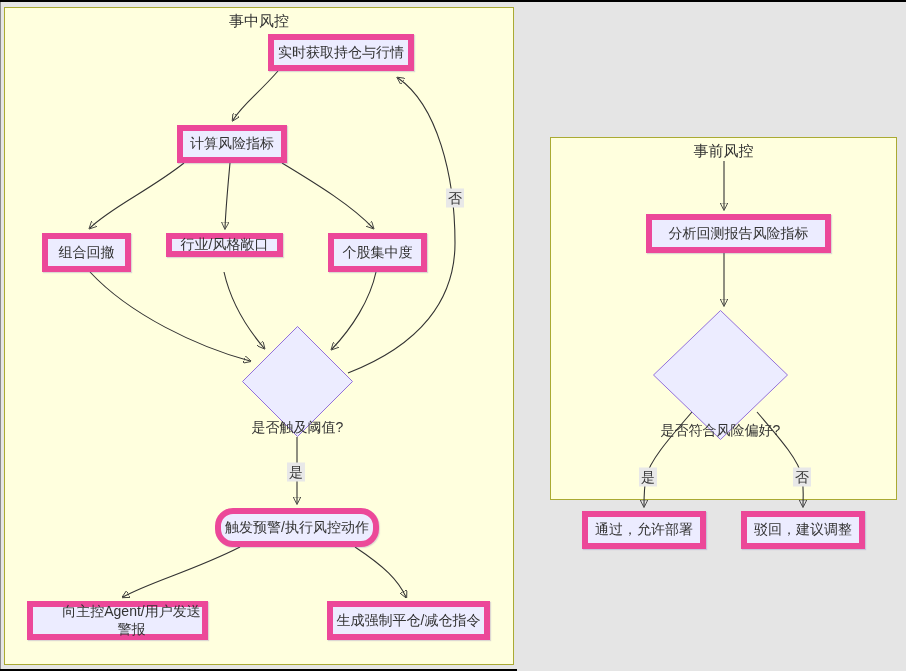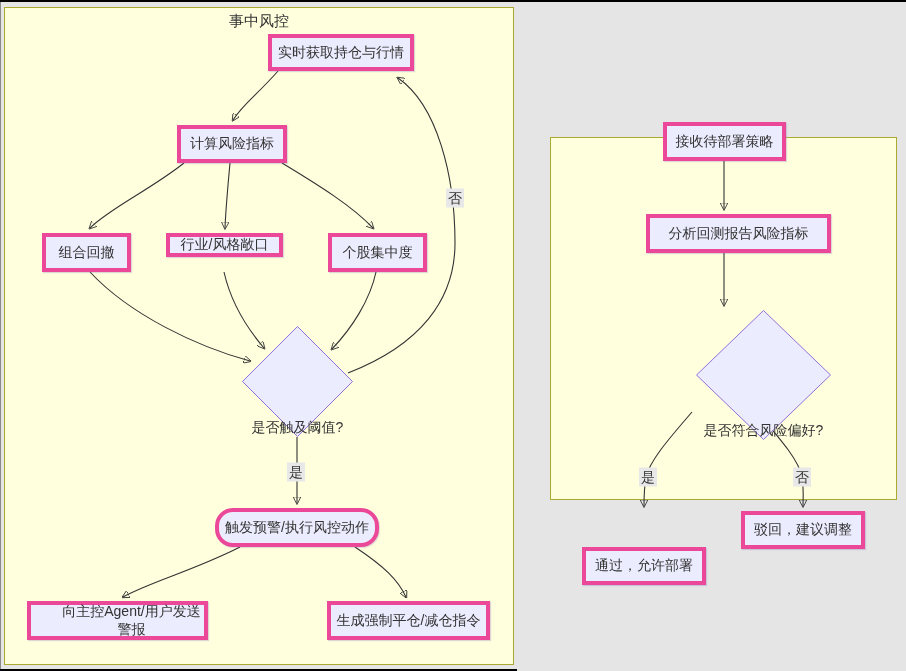--- a/index.html
+++ b/index.html
@@ -14,21 +14,21 @@
 
   
   .cluster{position:absolute;background:#ffffde;border:1px solid #aaaa33;box-sizing:border-box;}
   .cluster-title{position:absolute;left:0;right:0;top:4px;text-align:center;font-size:15px;color:#333;}
 
   
   svg.edges{position:absolute;left:0;top:0;width:906px;height:671px;overflow:visible;}
   svg.edges path{fill:none;stroke:#333333;stroke-width:1.1px;}
 
   
-  .node{position:absolute;background:#ECECFF;border:4px solid #ec4899;box-sizing:border-box;
+  .node{position:absolute;background:#ECECFF;border:6px solid #ec4899;box-sizing:border-box;
         display:flex;align-items:center;justify-content:center;text-align:center;
         font-size:14px;color:#333;box-shadow:1px 1px 1px rgba(120,100,180,0.25);}
   .diamond{position:absolute;display:flex;align-items:flex-end;justify-content:center;}
   .diamond svg{position:absolute;left:0;top:0;width:100%;height:100%;}
   .diamond .dlabel{position:relative;z-index:2;font-size:14px;color:#333;text-align:center;}
 
   
   .edge-label{position:absolute;transform:translate(-50%,-50%);background:#e8e8e8;
               padding:0 2px;font-size:14px;color:#333;line-height:19px;z-index:3;}
 </style>
@@ -104,36 +104,33 @@
   </div>
 
   <div class="node" style="left:27px;top:601px;width:181px;height:39px;padding-left:28px;">
     <span>向主控Agent/用户发送警报</span>
   </div>
 
   <div class="node" style="left:327px;top:601px;width:163px;height:39px;">
     <span>生成强制平仓/减仓指令</span>
   </div>
 
-  <div class="node" style="left:663px;top:122px;width:123px;height:39px;">
-    <span>接收待部署策略</span>
-  </div>
 
   <div class="node" style="left:646px;top:214px;width:185px;height:39px;">
     <span>分析回测报告风险指标</span>
   </div>
 
-  <div class="diamond" style="left:696px;top:310px;width:135px;height:130px;">
+  <div class="diamond" style="left:653px;top:310px;width:135px;height:130px;">
     <svg viewBox="0 0 135 130" preserveAspectRatio="none">
       <polygon points="67.5,0.5 134.5,65 67.5,129.5 0.5,65" fill="#ECECFF" stroke="#9370DB" stroke-width="1"></polygon>
     </svg>
     <span class="dlabel">是否符合风险偏好?</span>
   </div>
 
-  <div class="node" style="left:582px;top:511px;width:124px;height:38px;margin-top:36px;">
+  <div class="node" style="left:582px;top:511px;width:124px;height:38px;">
     <span>通过，允许部署</span>
   </div>
 
   <div class="node" style="left:741px;top:511px;width:124px;height:38px;">
     <span>驳回，建议调整</span>
   </div>
 
   <span class="edge-label" style="left:455px;top:198px;">否</span>
   <span class="edge-label" style="left:296px;top:472px;">是</span>
   <span class="edge-label" style="left:648px;top:477px;">是</span>

